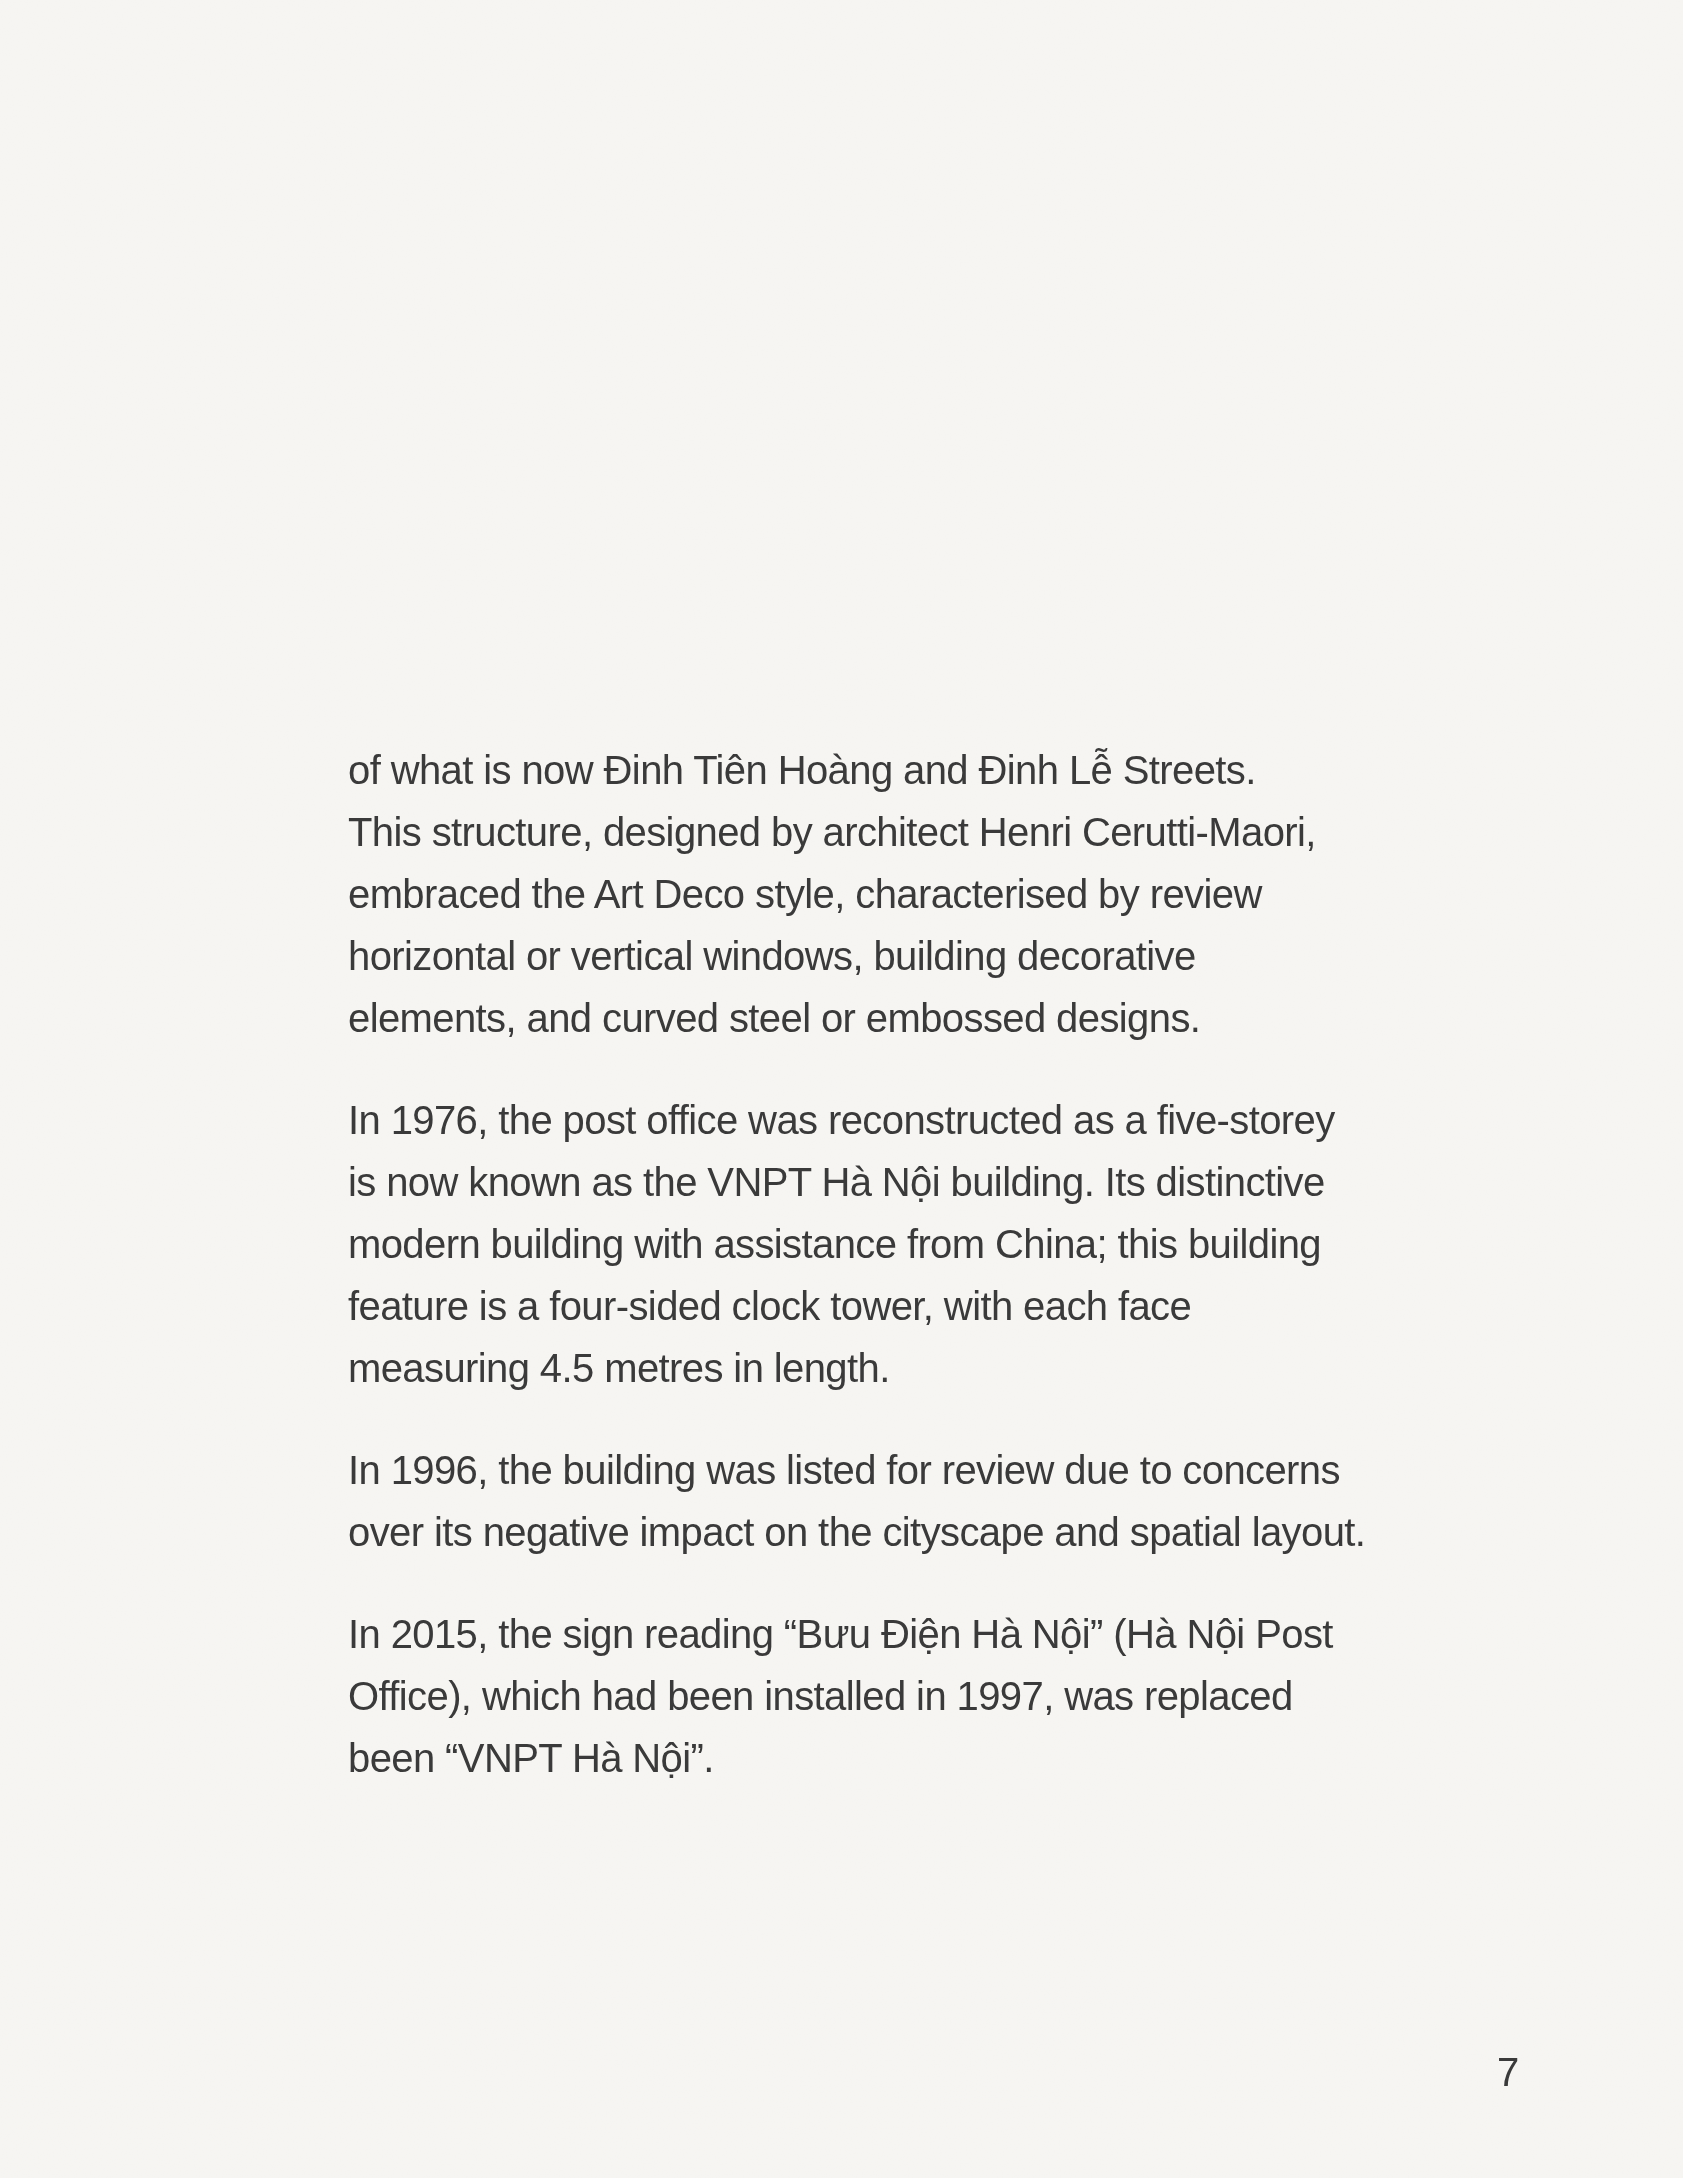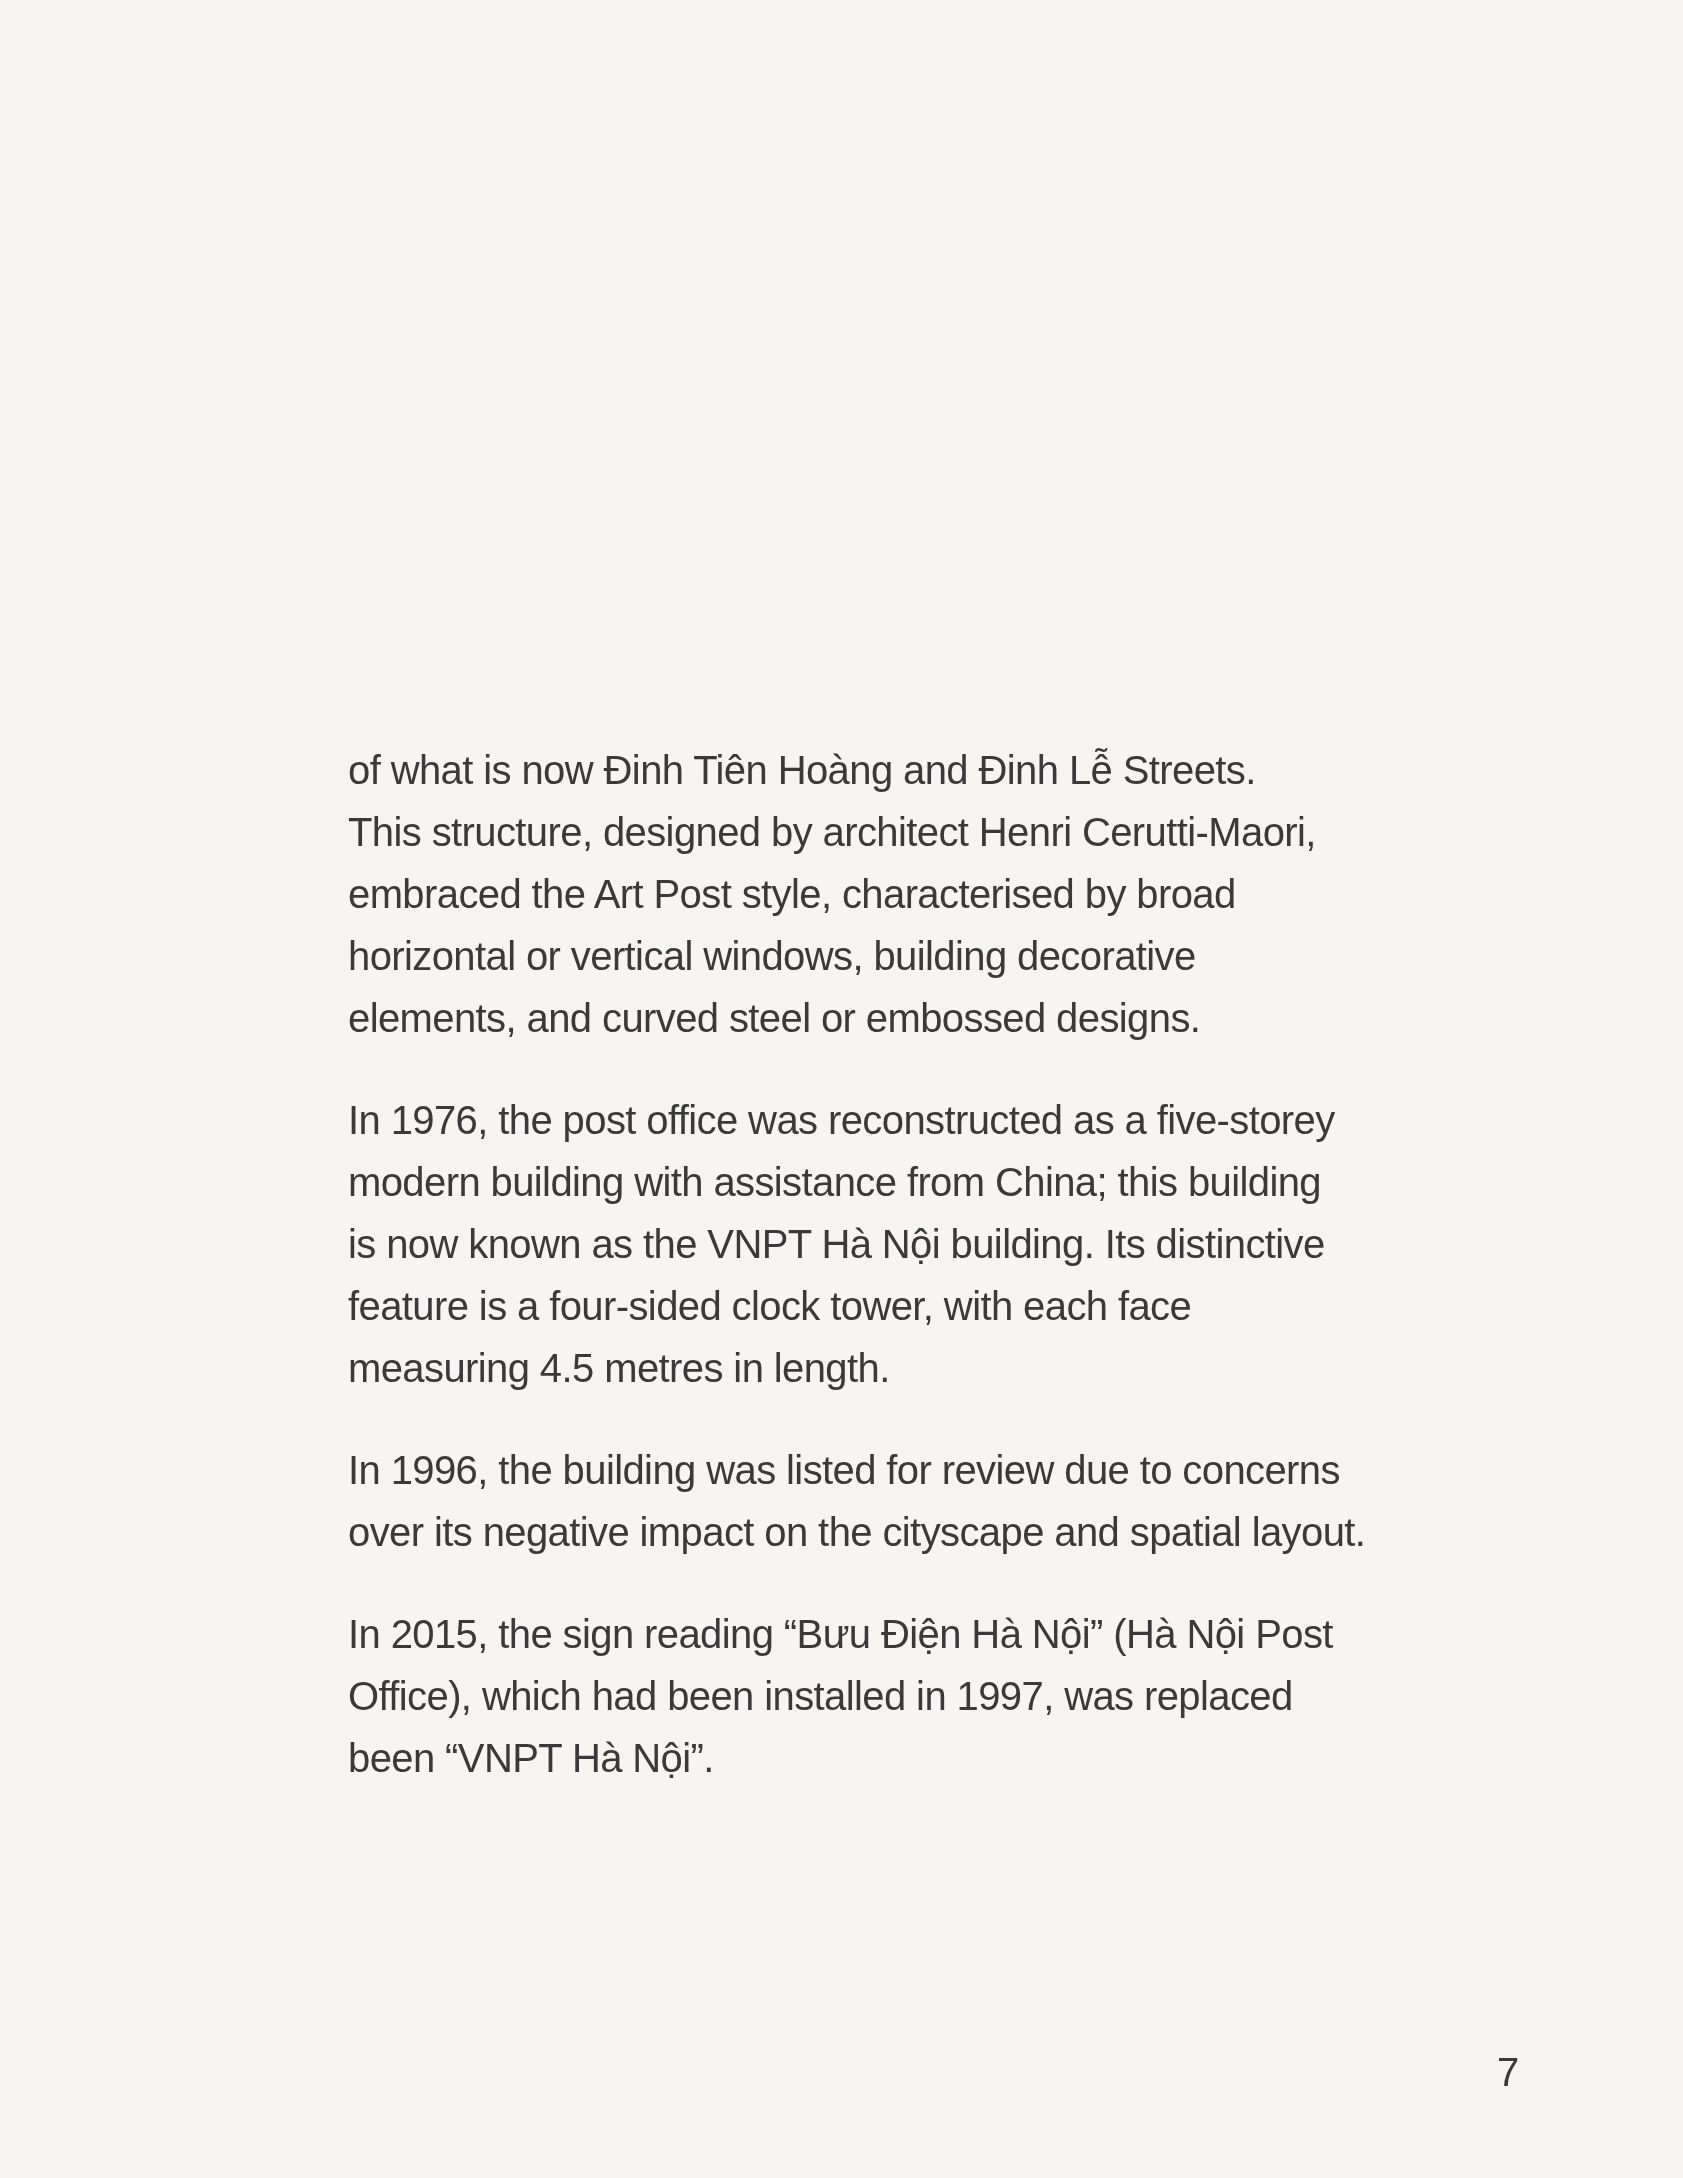--- a/index.html
+++ b/index.html
@@ -64,29 +64,29 @@
       <feColorMatrix in="n" type="matrix" values="0 0 0 0 0.80  0 0 0 0 0.79  0 0 0 0 0.76  0 0 0 0.05 0"></feColorMatrix>
     </filter>
     <rect width="100%" height="100%" filter="url(#paperNoise)"></rect>
   </svg>
 
   <div class="text-block">
 
     <p class="para">
       <span class="line">of what is now Đinh Tiên Hoàng and Đinh Lễ Streets.</span>
       <span class="line">This structure, designed by architect Henri Cerutti-Maori,</span>
-      <span class="line">embraced the Art Post style, characterised by broad</span>
+      <span class="line">embraced the Art Deco style, characterised by review</span>
       <span class="line">horizontal or vertical windows, building decorative</span>
       <span class="line">elements, and curved steel or embossed designs.</span>
     </p>
 
     <p class="para">
       <span class="line">In 1976, the post office was reconstructed as a five-storey</span>
+      <span class="line">is now known as the VNPT Hà Nội building. Its distinctive</span>
       <span class="line">modern building with assistance from China; this building</span>
-      <span class="line">is now known as the VNPT Hà Nội building. Its distinctive</span>
       <span class="line">feature is a four-sided clock tower, with each face</span>
       <span class="line">measuring 4.5 metres in length.</span>
     </p>
 
     <p class="para">
       <span class="line">In 1996, the building was listed for review due to concerns</span>
       <span class="line">over its negative impact on the cityscape and spatial layout.</span>
     </p>
 
     <p class="para">

